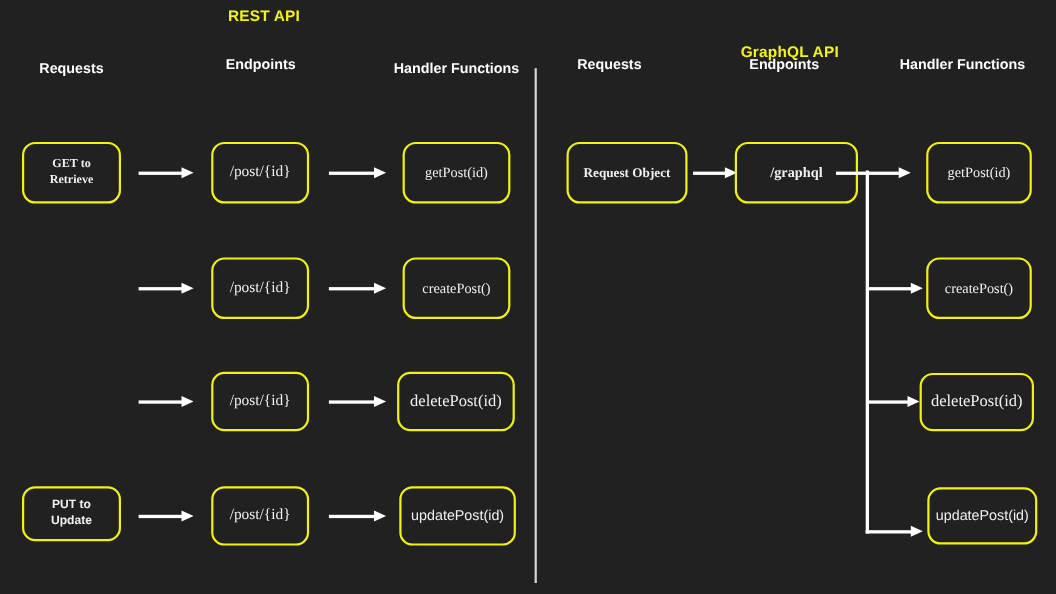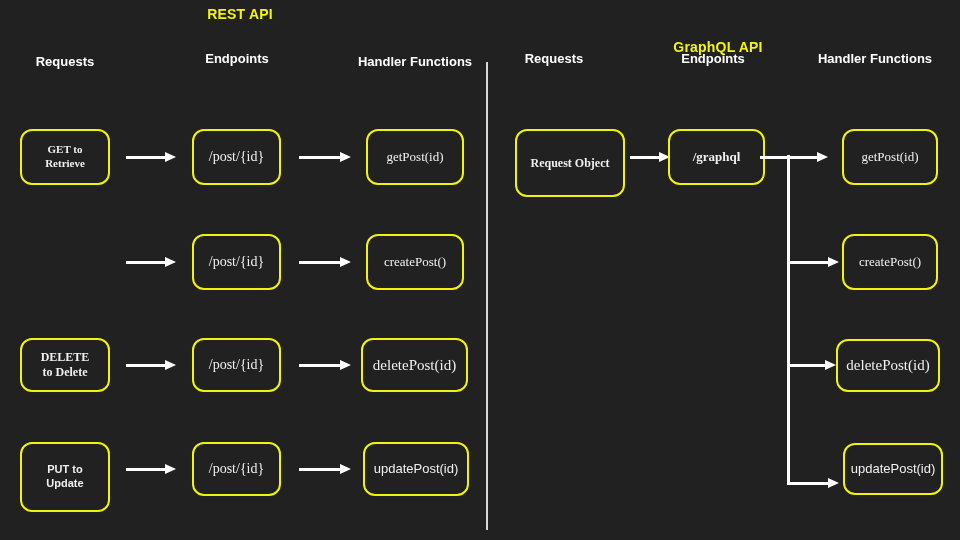--- a/index.html
+++ b/index.html
@@ -112,54 +112,52 @@
     <div class="shaft" style="width:40px;"></div>
     <div class="head" style="left:39px;"></div>
   </div>
   <div class="node serif" style="left:192px;top:234px;width:89px;height:56px;font-size:14px;">/post/{id}</div>
   <div class="arrow" style="left:299px;top:257px;width:52px;">
     <div class="shaft" style="width:42px;"></div>
     <div class="head" style="left:41px;"></div>
   </div>
   <div class="node serif" style="left:366px;top:234px;width:98px;height:56px;font-size:13px;">createPost()</div>
 
-  <div class="node serif bold" style="left:20px;top:338px;width:90px;height:54px;font-size:12px;">DELETE
-to Delete</div>
   <div class="arrow" style="left:126px;top:360px;width:50px;">
     <div class="shaft" style="width:40px;"></div>
     <div class="head" style="left:39px;"></div>
   </div>
   <div class="node serif" style="left:192px;top:338px;width:89px;height:54px;font-size:14px;">/post/{id}</div>
   <div class="arrow" style="left:299px;top:360px;width:52px;">
     <div class="shaft" style="width:42px;"></div>
     <div class="head" style="left:41px;"></div>
   </div>
   <div class="node serif" style="left:361px;top:338px;width:107px;height:54px;font-size:15px;">deletePost(id)</div>
 
-  <div class="node sans bold" style="left:20px;top:442px;width:90px;height:70px;font-size:11px;">PUT to
+  <div class="node sans bold" style="left:20px;top:442px;width:90px;height:50px;font-size:11px;">PUT to
 Update</div>
   <div class="arrow" style="left:126px;top:464px;width:50px;">
     <div class="shaft" style="width:40px;"></div>
     <div class="head" style="left:39px;"></div>
   </div>
   <div class="node serif" style="left:192px;top:442px;width:89px;height:54px;font-size:14px;">/post/{id}</div>
   <div class="arrow" style="left:299px;top:464px;width:52px;">
     <div class="shaft" style="width:42px;"></div>
     <div class="head" style="left:41px;"></div>
   </div>
   <div class="node sans" style="left:363px;top:442px;width:106px;height:54px;font-size:13px;">updatePost(id)</div>
 
-  <div class="node serif bold" style="left:515px;top:129px;width:110px;height:68px;font-size:12px;">Request Object</div>
+  <div class="node serif bold" style="left:515px;top:129px;width:110px;height:56px;font-size:12px;">Request Object</div>
 
   <div class="arrow" style="left:630px;top:152px;width:40px;">
     <div class="shaft" style="width:30px;"></div>
     <div class="head" style="left:29px;"></div>
   </div>
 
-  <div class="node serif bold" style="left:668px;top:129px;width:97px;height:56px;font-size:13px;">/graphql</div>
+  <div class="node serif bold" style="left:668px;top:129px;width:112px;height:56px;font-size:13px;">/graphql</div>
 
   <div class="arrow" style="left:760px;top:152px;width:68px;">
     <div class="shaft" style="width:58px;"></div>
     <div class="head" style="left:57px;"></div>
   </div>
   <div class="bus-v" style="left:787px;top:155px;height:330px;"></div>
 
   <div class="branch" style="left:789px;top:257px;width:50px;">
     <div class="shaft" style="width:40px;"></div>
     <div class="head" style="left:39px;"></div>

